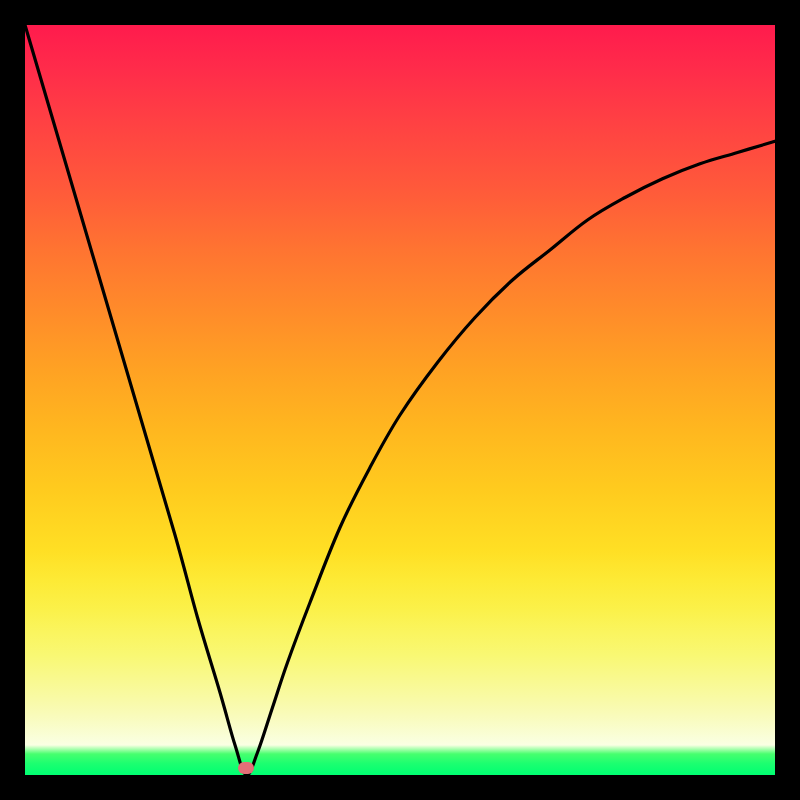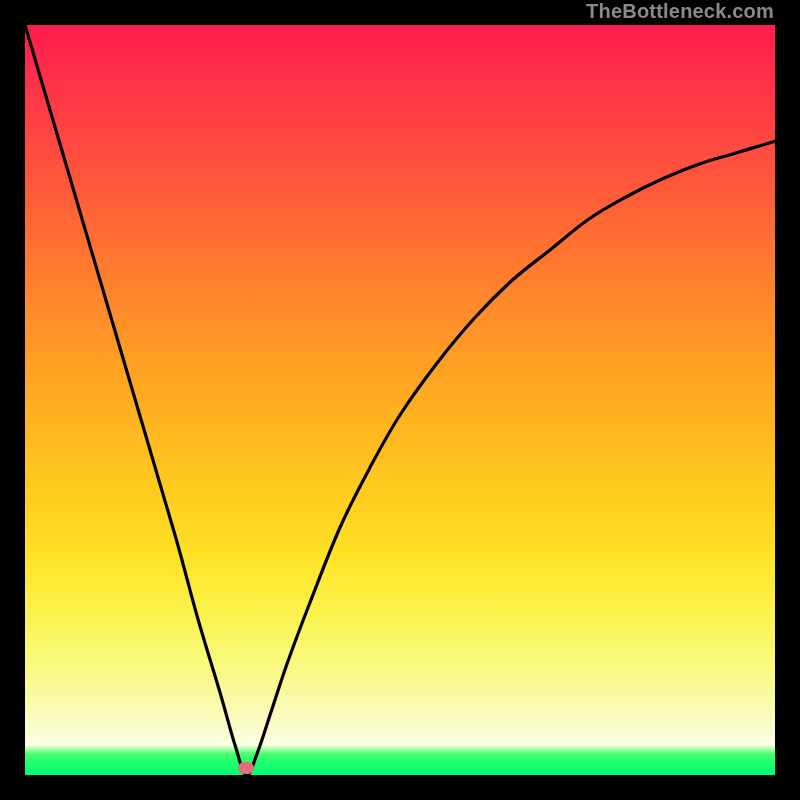--- a/index.html
+++ b/index.html
@@ -61,20 +61,19 @@
     font-size: 20px;
     font-weight: 600;
     color: #8a8a8a;
     letter-spacing: 0.2px;
   }
 </style>
 </head>
 <body>
 
 <div class="frame">
-  <div class="watermark">TheBottleneck.com</div>
   <div class="plot-area">
     <svg class="curve" viewBox="0 0 750 750" preserveAspectRatio="none">
       <path fill="none" stroke="#000" stroke-width="3.2" stroke-linejoin="round" stroke-linecap="round" d="M 0,0 C 6.75,22.95 24,81.6 37.5,127.5 C 51,173.4 61.5,209.1 75,255 C 88.5,300.9 99,336.6 112.5,382.5 C 126,428.4 139.2,472.2 150,510 C 160.8,547.8 164.4,564.15 172.5,592.5 C 180.6,620.85 188.25,644.55 195,667.5 C 201.75,690.45 205.27500000000003,705.15 210.00000000000003,720 C 214.72500000000002,734.85 217.20000000000002,748.65 221.25,750 C 225.29999999999998,751.35 227.775,739.65 232.5,727.5 C 237.225,715.35 242.1,698.7 247.5,682.5 C 252.9,666.3 255.75,656.4 262.5,637.5 C 269.25,618.6 275.55,601.8 285,577.5 C 294.45,553.2 304.2,526.8 315,502.5 C 325.8,478.2 334.2,462.75 345,442.5 C 355.8,422.25 362.84999999999997,408.90000000000003 375,390 C 387.15000000000003,371.09999999999997 399.00000000000006,355.04999999999995 412.50000000000006,337.49999999999994 C 426.00000000000006,319.94999999999993 436.5,307.34999999999997 450,292.5 C 463.5,277.65000000000003 474,267.15 487.5,255 C 501,242.85 511.5,235.8 525,225 C 538.5,214.2 549,204.45 562.5,195 C 576,185.55 586.5,179.925 600,172.5 C 613.5,165.075 624,159.825 637.5,153.75 C 651,147.675 661.5,143.475 675,138.75 C 688.5,134.025 699,131.55 712.5,127.5 C 726,123.45 743.25,118.275 750,116.25"></path>
     </svg>
     <div class="marker" style="left: 29.5%; top: 99%;"></div>
   </div>
 </div>
 
 </body></html>

